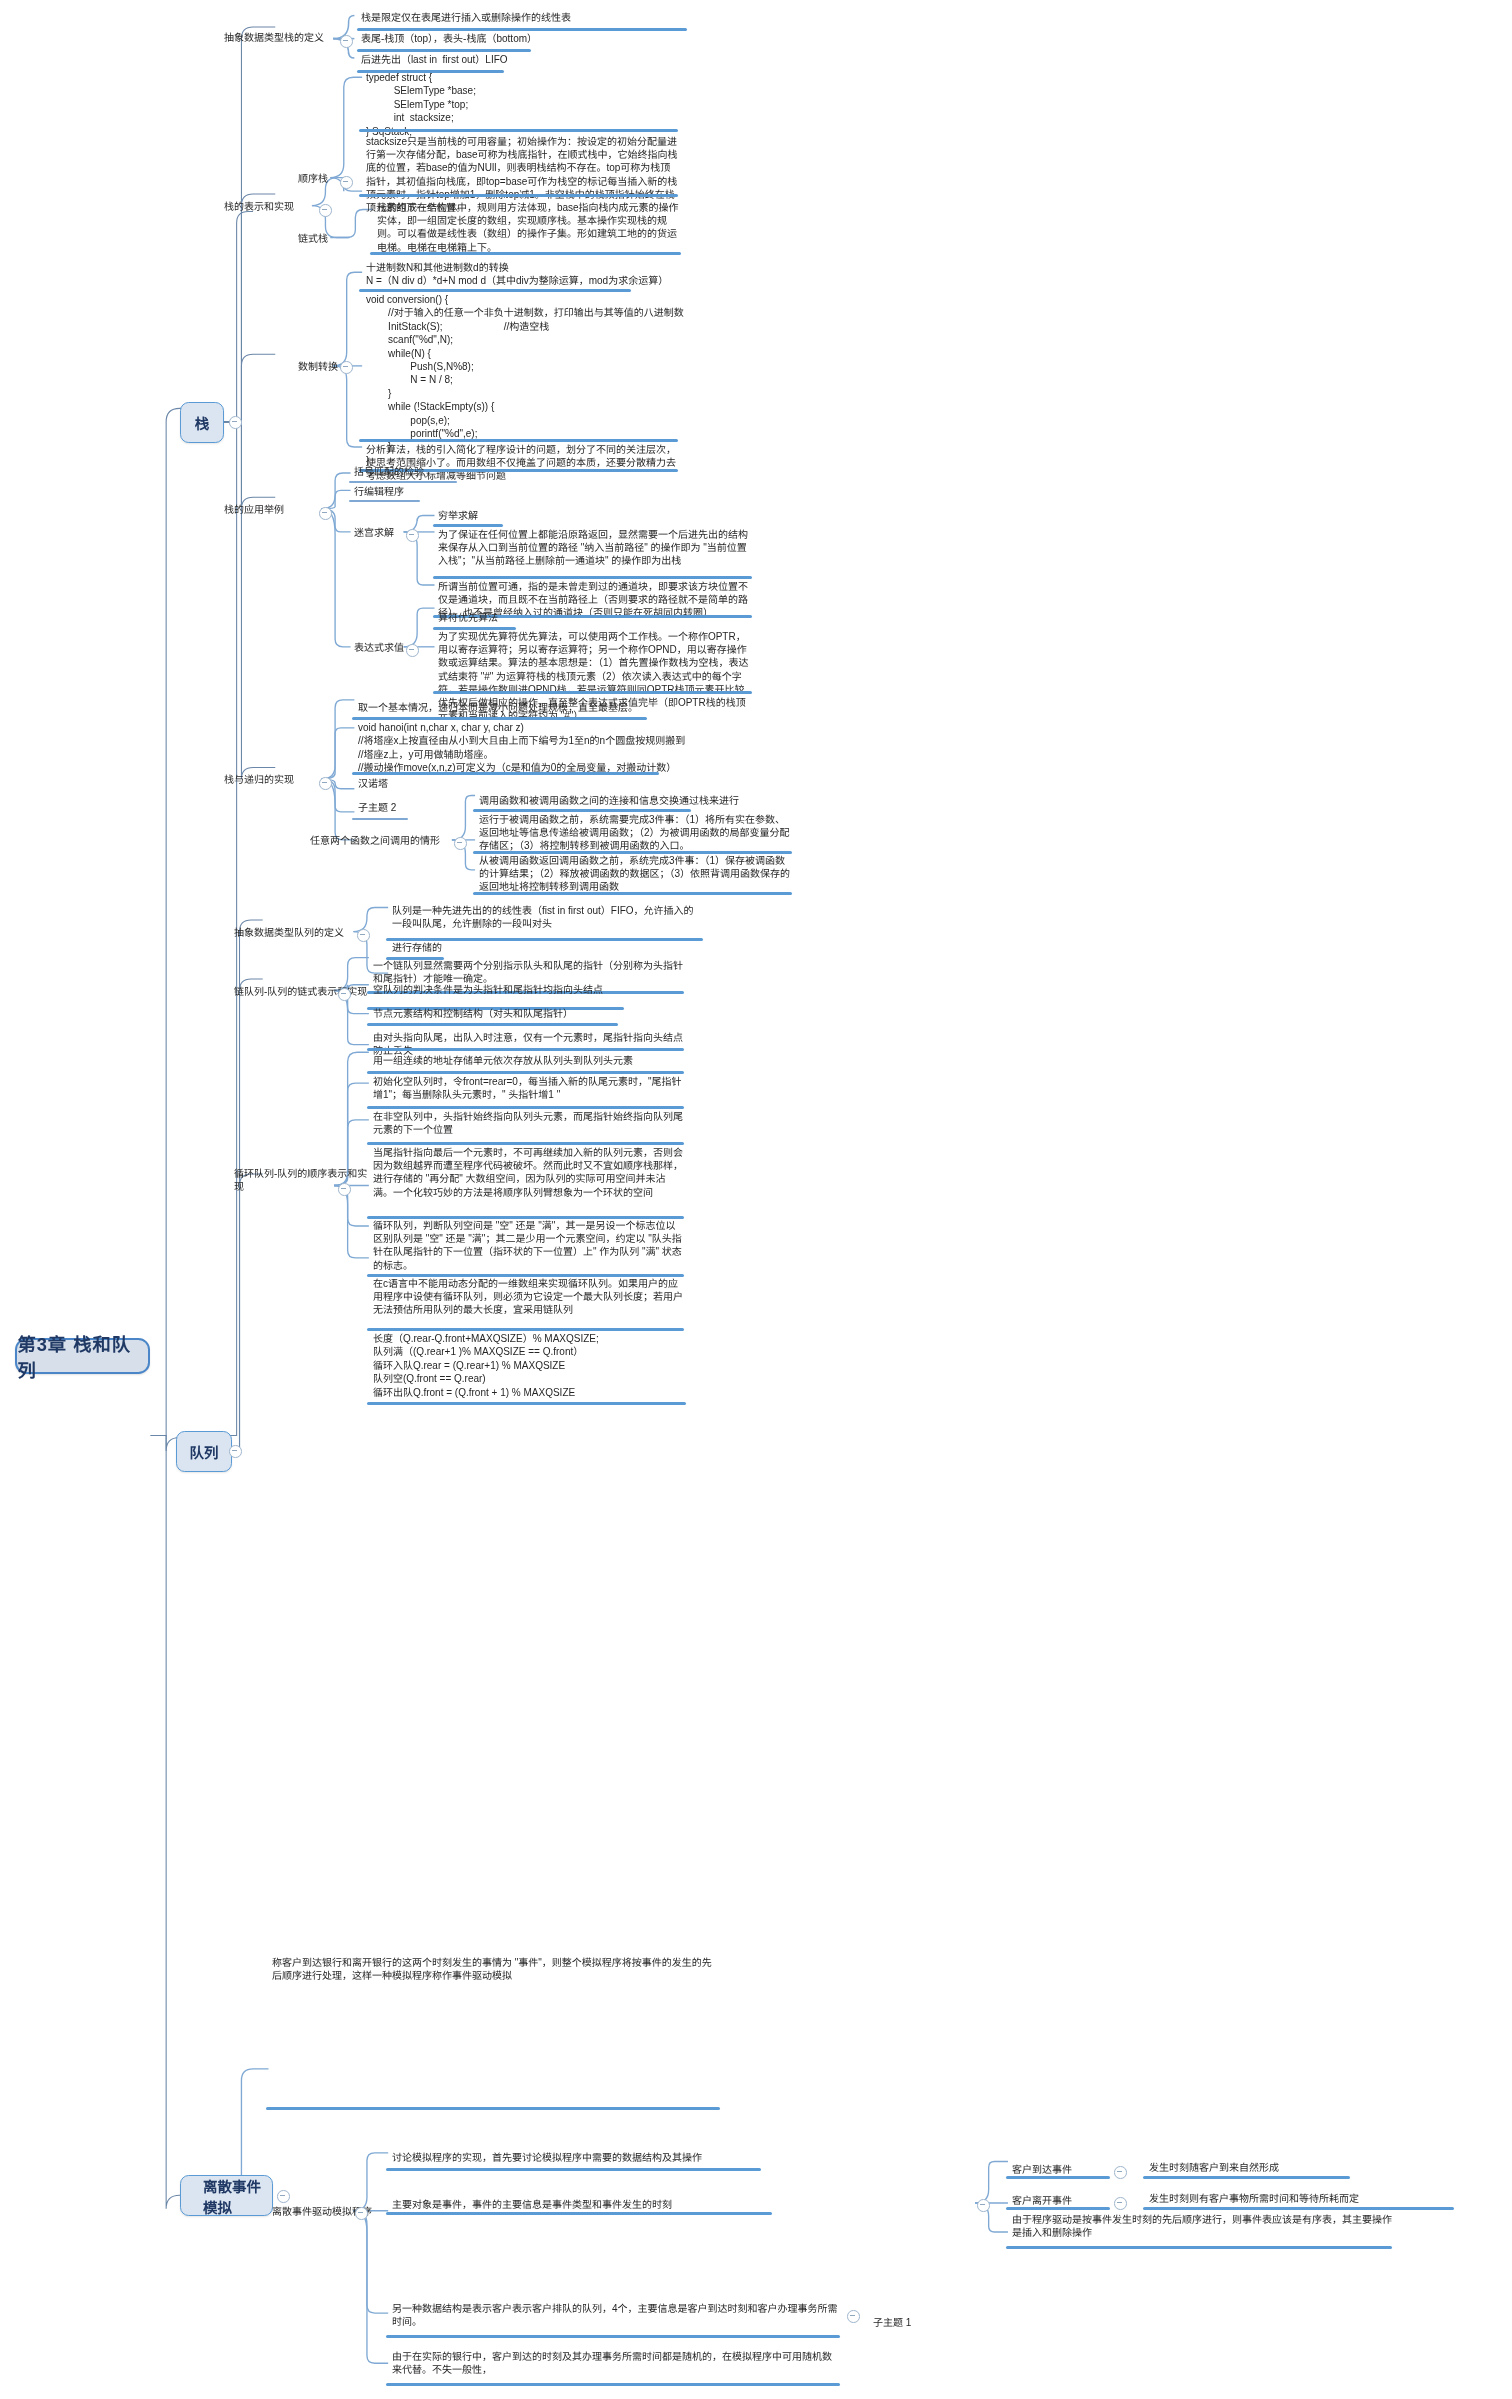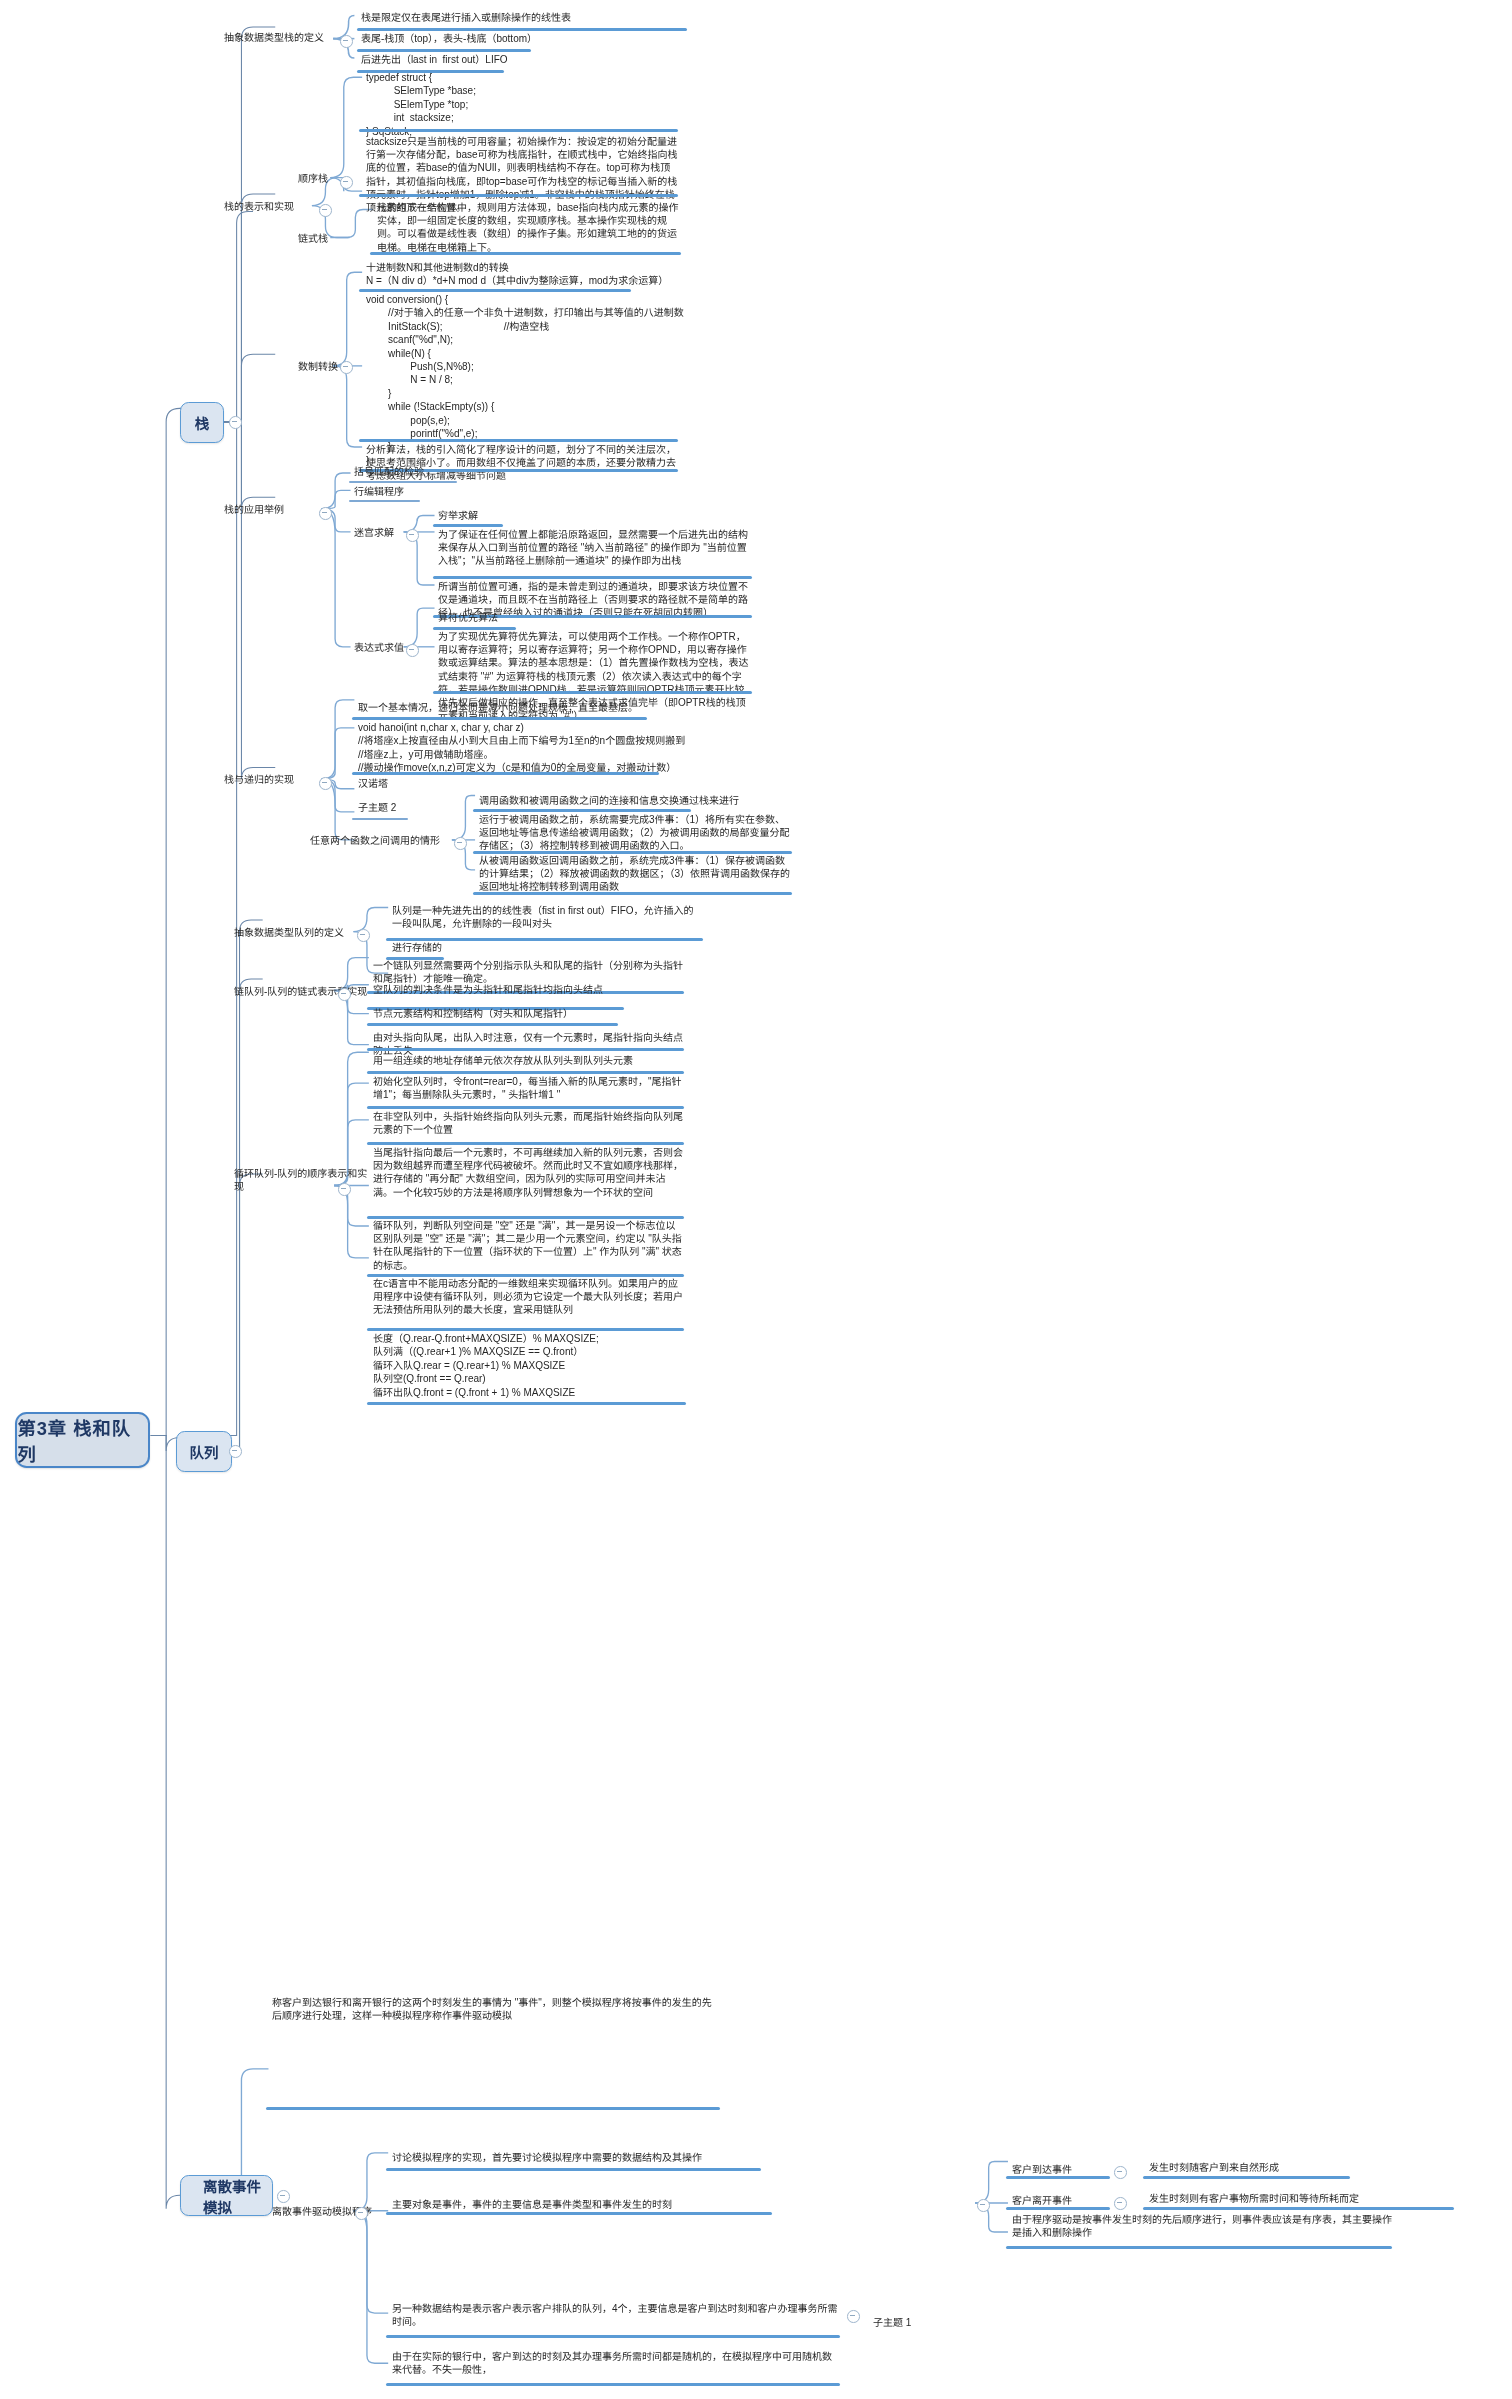--- a/index.html
+++ b/index.html
@@ -172,21 +172,21 @@
     <path d="M366 2290 q14 0 14 0 H402"></path>
     <path d="M366 2290 q14 0 14 14 V2388 q0 8 8 8 H402"></path>
     <path d="M366 2290 q14 0 14 22 V2440 q0 8 8 8 H402"></path>
 
     <path d="M1010 2282 q14 0 14-14 V2245 q0-6 6-6 H1044"></path>
     <path d="M1010 2282 q14 0 14 0 H1044"></path>
     <path d="M1010 2282 q14 0 14 14 V2306 q0 6 6 6 H1044"></path>
   </g>
 </svg>
 
-<div class="node root" style="left:15.4px;top:1412px;width:135px;height:56px;">
+<div class="node root" style="left:15.4px;top:1338px;width:135px;height:36px;">
   <span>第3章 栈和队列</span>
 </div>
 
 <div class="node l1" style="left:180px;top:402px;width:44px;height:41px;">
   <span>栈</span>
 </div>
 <div class="toggle" style="left:229px;top:416px;"></div>
 
 <div class="node l1" style="left:176px;top:1431px;width:56px;height:41px;">
   <span>队列</span>
@@ -458,21 +458,21 @@
 
 <div class="node lbl code" style="left:369px;top:1332px;width:328px;">
   <span class="t">长度（Q.rear-Q.front+MAXQSIZE）% MAXQSIZE;
 队列满（(Q.rear+1 )% MAXQSIZE == Q.front）
 循环入队Q.rear = (Q.rear+1) % MAXQSIZE
 队列空(Q.front == Q.rear)
 循环出队Q.front = (Q.front + 1) % MAXQSIZE</span>
 </div>
 <div class="underline" style="left:367px;top:1402px;width:319px;"></div>
 
-<div class="node lbl" style="left:268px;top:1996px;width:454px;">
+<div class="node lbl" style="left:268px;top:1956px;width:454px;">
   <span class="t">称客户到达银行和离开银行的这两个时刻发生的事情为 "事件"，则整个模拟程序将按事件的发生的先后顺序进行处理，这样一种模拟程序称作事件驱动模拟</span>
 </div>
 <div class="underline" style="left:266px;top:2107px;width:454px;"></div>
 
 <div class="node lbl" style="left:268px;top:2203px;width:116px;height:17.4px;">
   <span class="t">离散事件驱动模拟程序</span>
 </div>
 <div class="toggle" style="left:355px;top:2207px;"></div>
 
 <div class="node lbl" style="left:388px;top:2151px;width:406px;">

